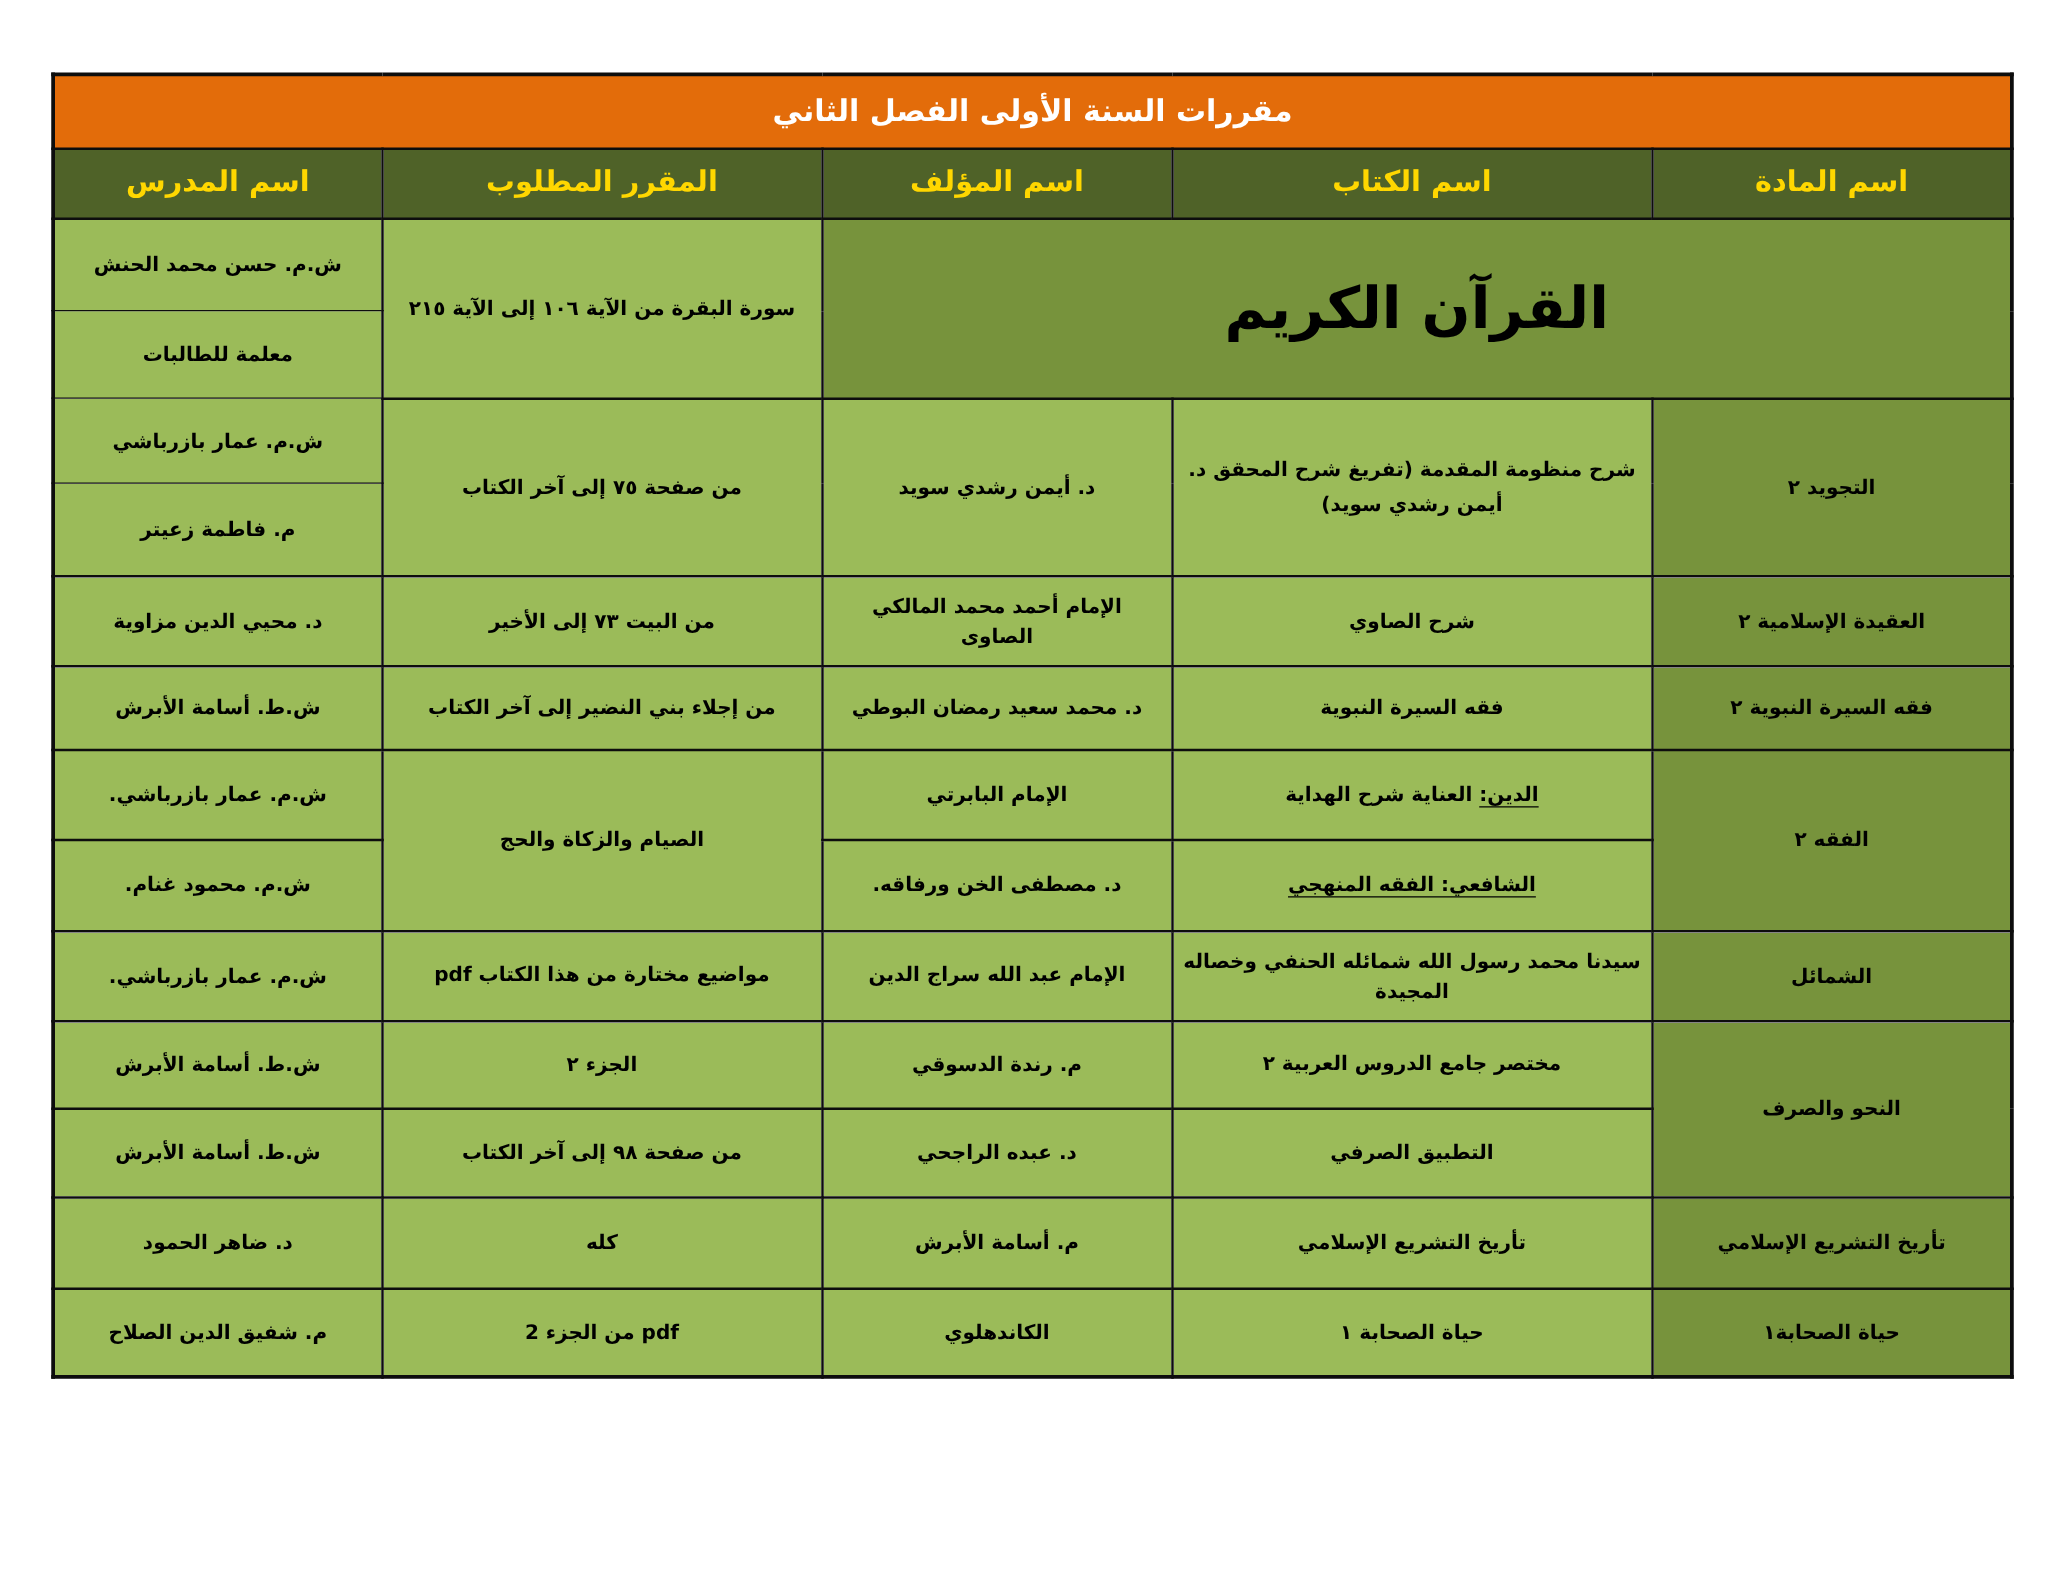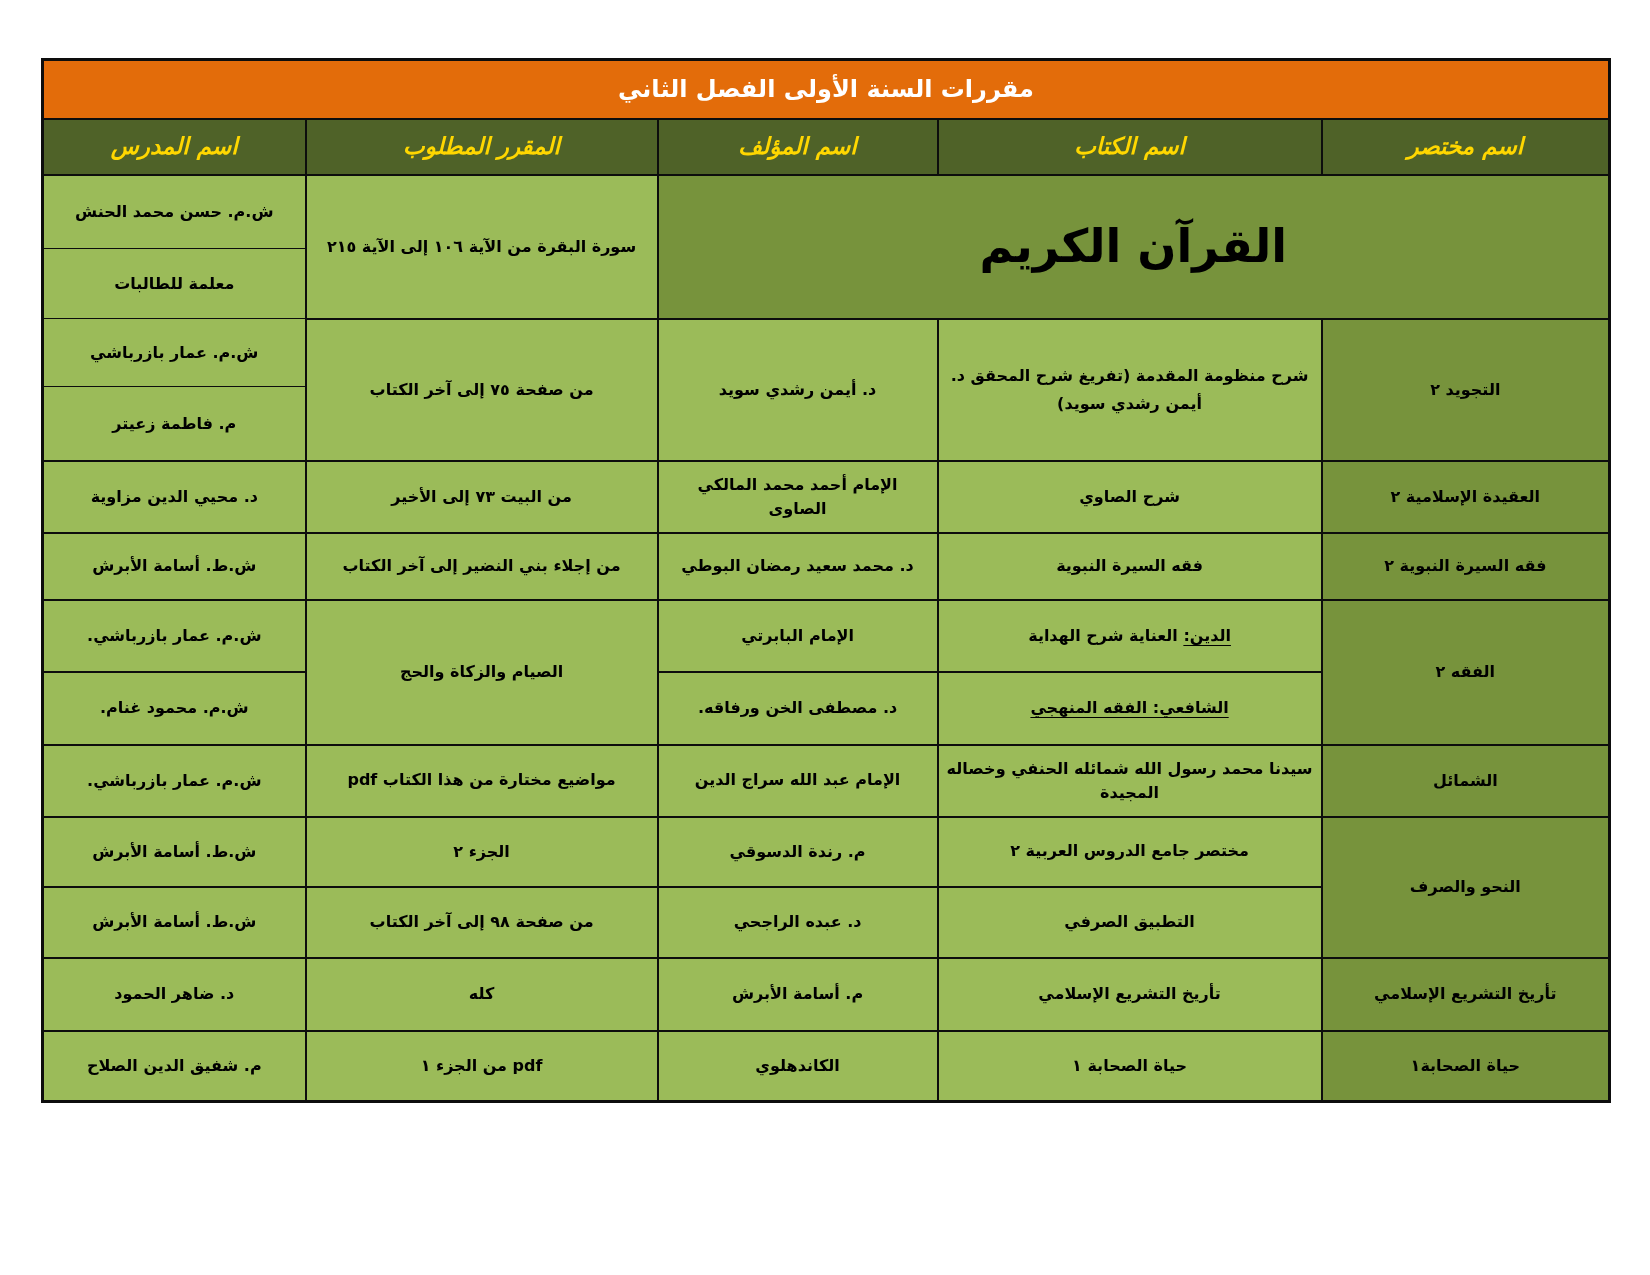--- a/index.html
+++ b/index.html
@@ -26,21 +26,20 @@
     background:var(--title-bg,#E36C0A);
     color:var(--title-text,#ffffff);
     font-size:24px;
     line-height:1.3;
   }
   td.header-cell{
     background:var(--header-bg,#4F6228);
     color:var(--header-text,#FFD700);
     font-size:23px;
     line-height:1.3;
-    font-style:italic;
   }
   td.subject-cell{background:var(--subject-bg,#77933C);}
   td.quran-cell{background:var(--subject-bg,#77933C);font-size:46px;}
   .underline{text-decoration:underline;text-underline-offset:4px;}
   .sub-split{border-top-width:1.5px;border-bottom-width:1.5px;}
 </style>
 </head>
 <body>
 
 <div class="page">
@@ -52,21 +51,21 @@
       <col style="width:352px">
       <col style="width:263px">
     </colgroup>
 
     <tbody>
         <tr style="height:59px">
       <td colspan="5" class="title-cell">مقررات السنة الأولى الفصل الثاني</td>
     </tr>
 
     <tr style="height:56px">
-      <td class="header-cell">اسم مختصر</td>
+      <td class="header-cell">اسم المادة</td>
       <td class="header-cell">اسم الكتاب</td>
       <td class="header-cell">اسم المؤلف</td>
       <td class="header-cell">المقرر المطلوب</td>
       <td class="header-cell">اسم المدرس</td>
     </tr>
 
     <tr style="height:74px">
       <td colspan="3" rowspan="2" class="quran-cell">القرآن الكريم</td>
       <td rowspan="2">سورة البقرة من الآية ١٠٦ إلى الآية ٢١٥</td>
       <td class="sub-split">ش.م. حسن محمد الحنش</td>
@@ -146,18 +145,18 @@
       <td>تأريخ التشريع الإسلامي</td>
       <td>م. أسامة الأبرش</td>
       <td>كله</td>
       <td>د. ضاهر الحمود</td>
     </tr>
 
     <tr style="height:71px">
       <td class="subject-cell">حياة الصحابة١</td>
       <td>حياة الصحابة ١</td>
       <td>الكاندهلوي</td>
-      <td>pdf من الجزء ١</td>
+      <td>pdf من الجزء 2</td>
       <td>م. شفيق الدين الصلاح</td>
     </tr>
   </tbody>
     </table>
 </div>
 
 </body></html>

